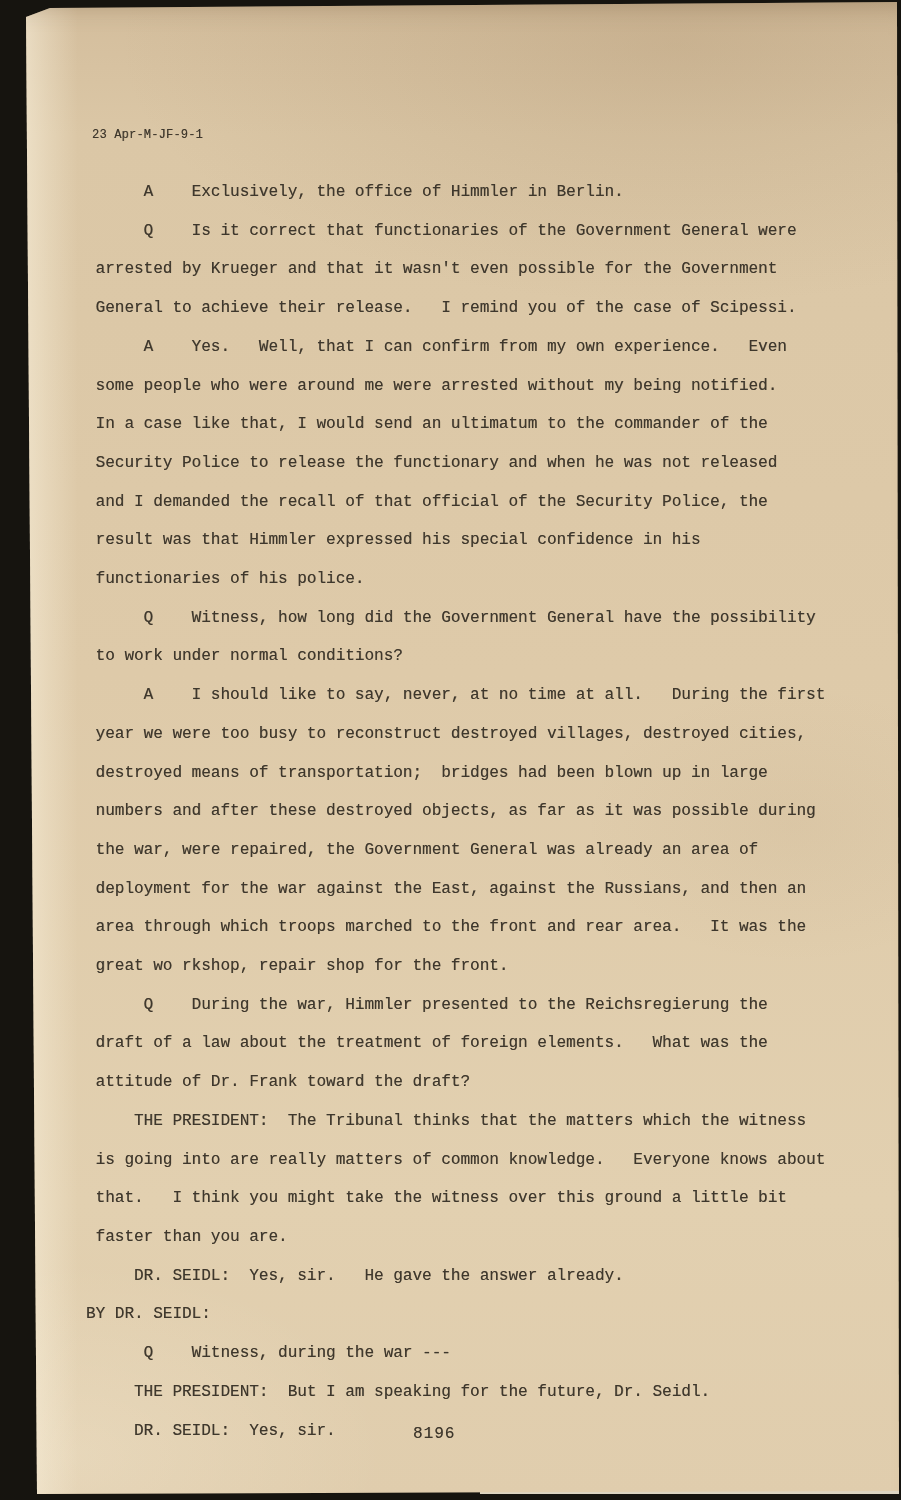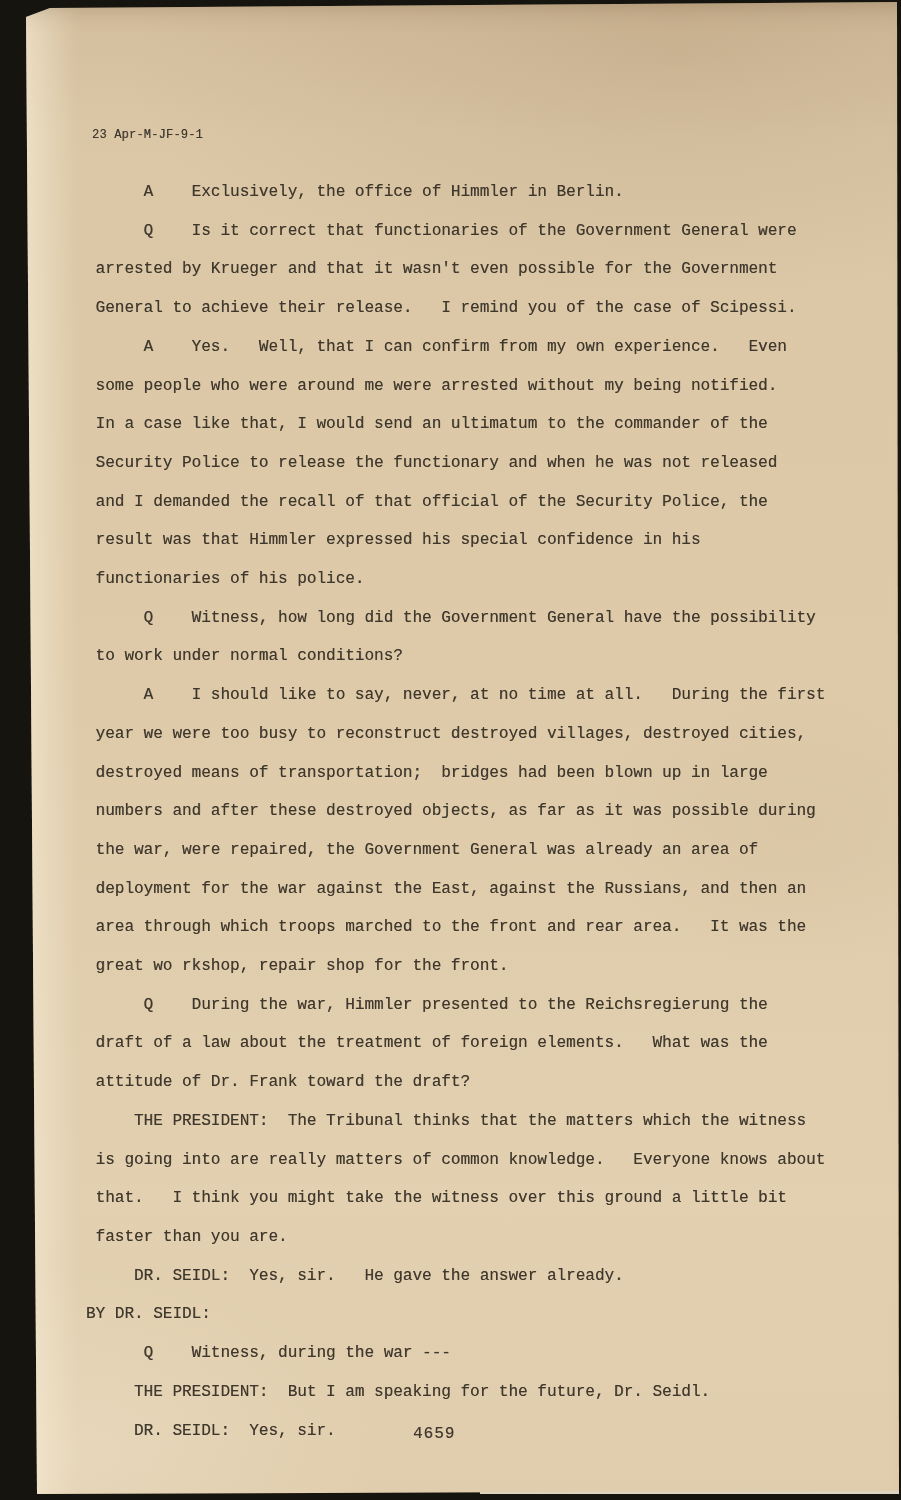--- a/index.html
+++ b/index.html
@@ -98,13 +98,13 @@
      THE PRESIDENT:  The Tribunal thinks that the matters which the witness
  is going into are really matters of common knowledge.   Everyone knows about
  that.   I think you might take the witness over this ground a little bit
  faster than you are.
      DR. SEIDL:  Yes, sir.   He gave the answer already.
 BY DR. SEIDL:
       Q    Witness, during the war ---
      THE PRESIDENT:  But I am speaking for the future, Dr. Seidl.
      DR. SEIDL:  Yes, sir.</pre>
 
-<div class="page-number ink">4659</div>
+<div class="page-number ink">8196</div>
 
 </body></html>

